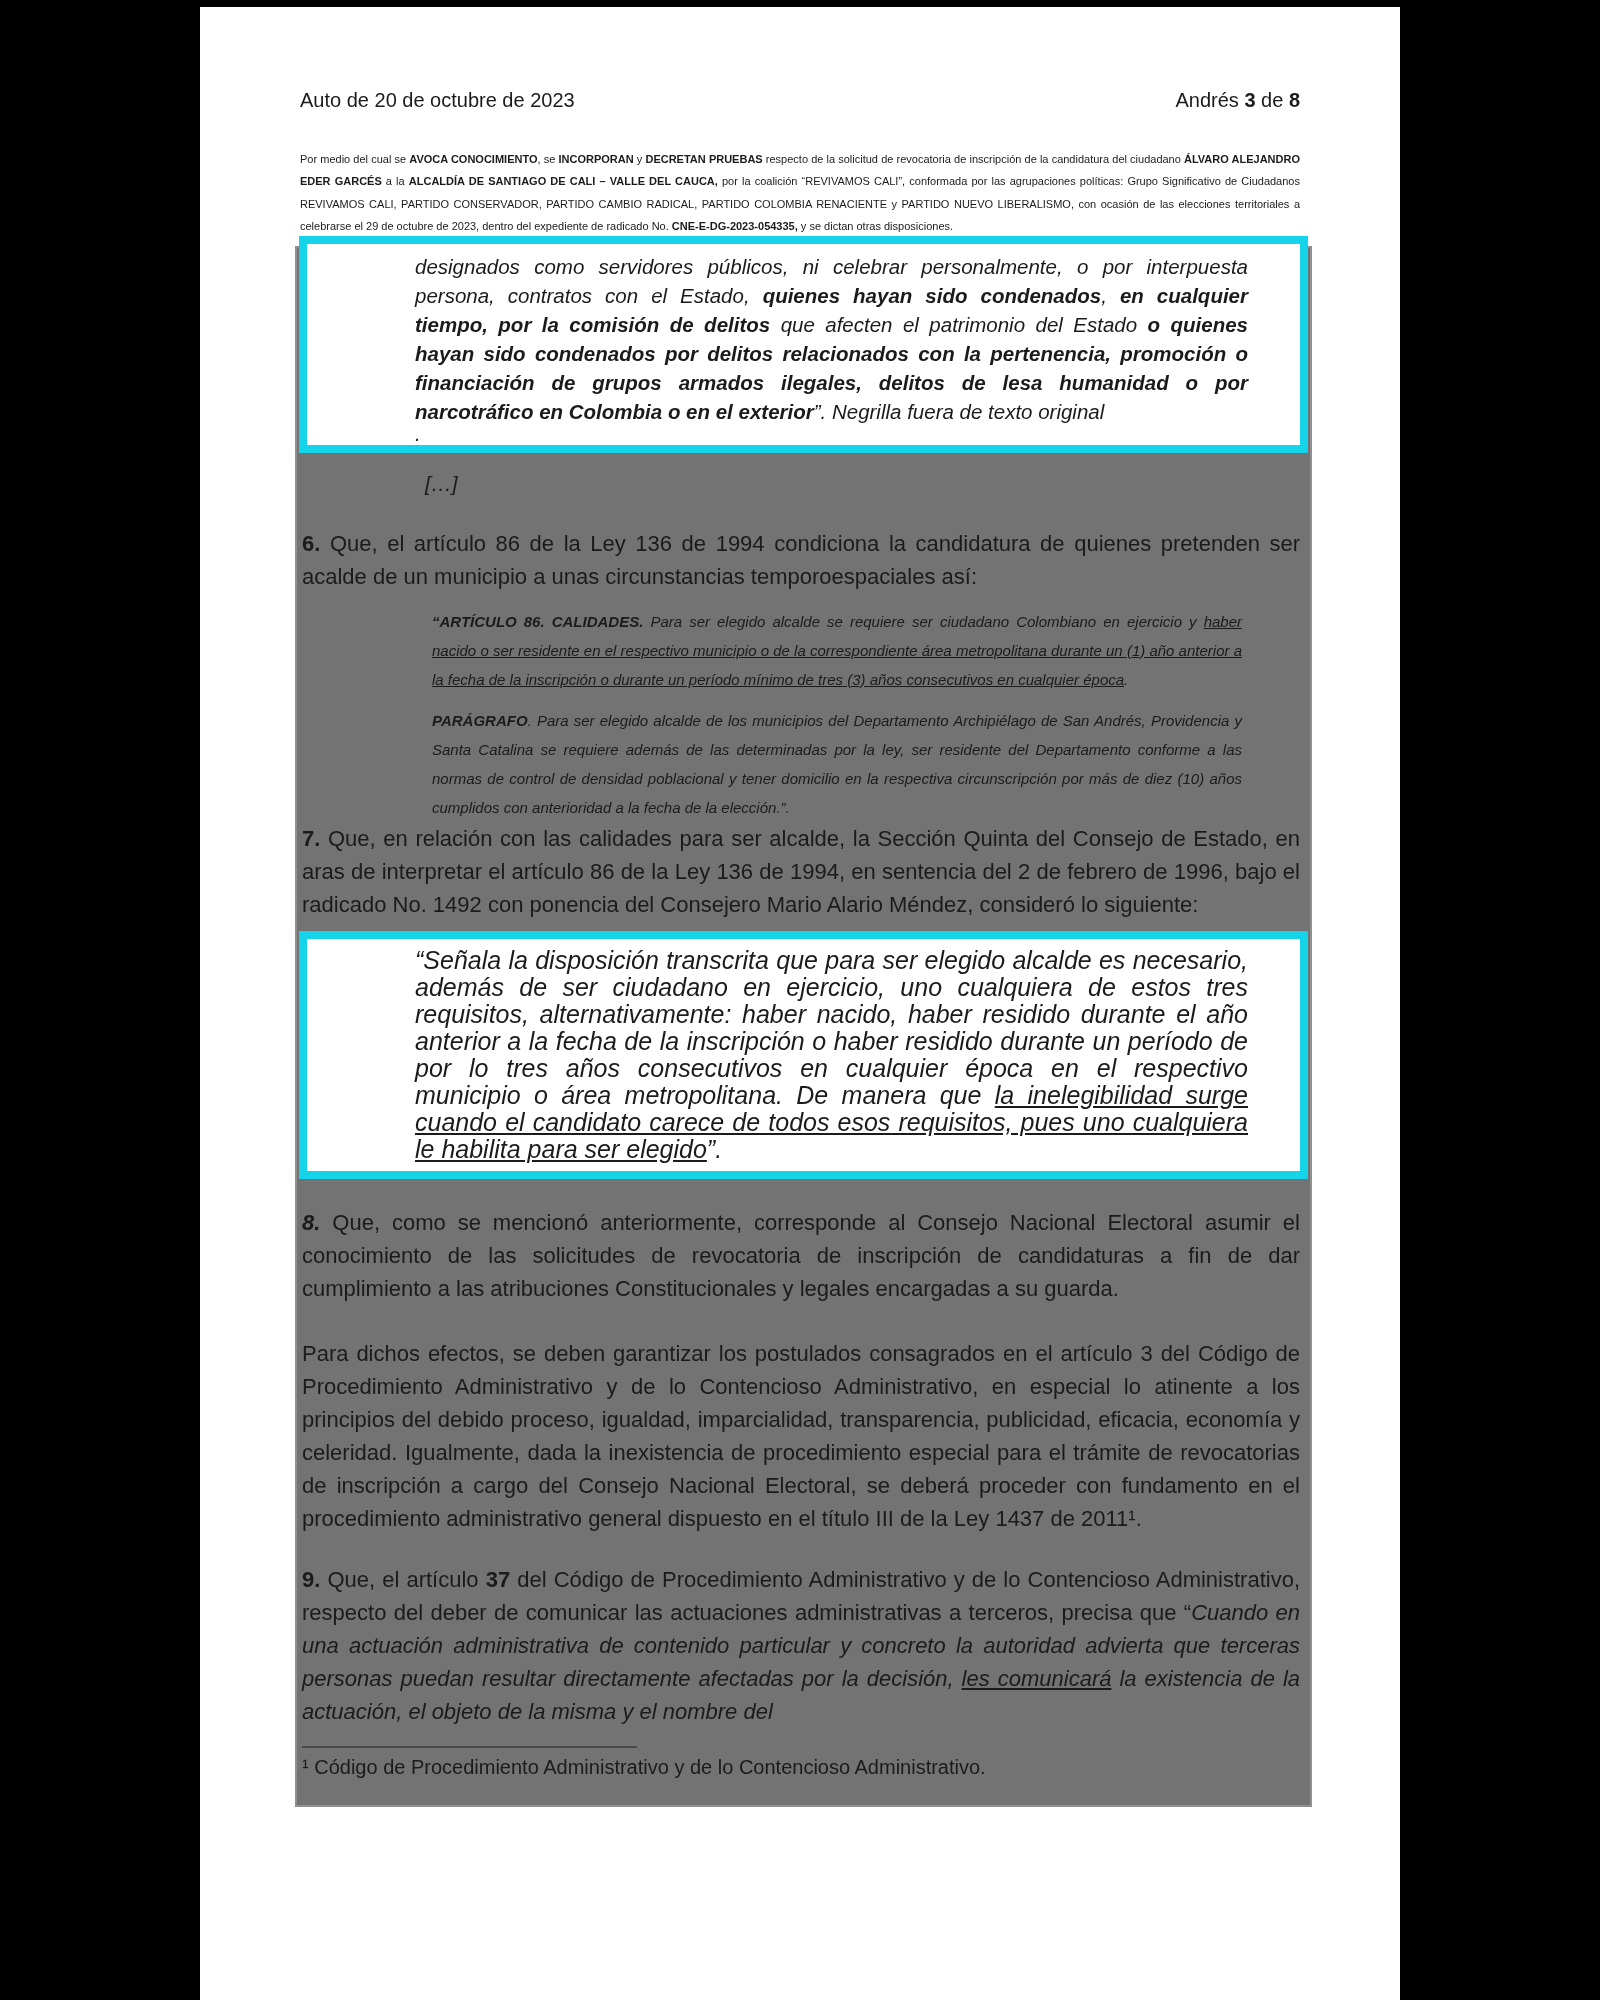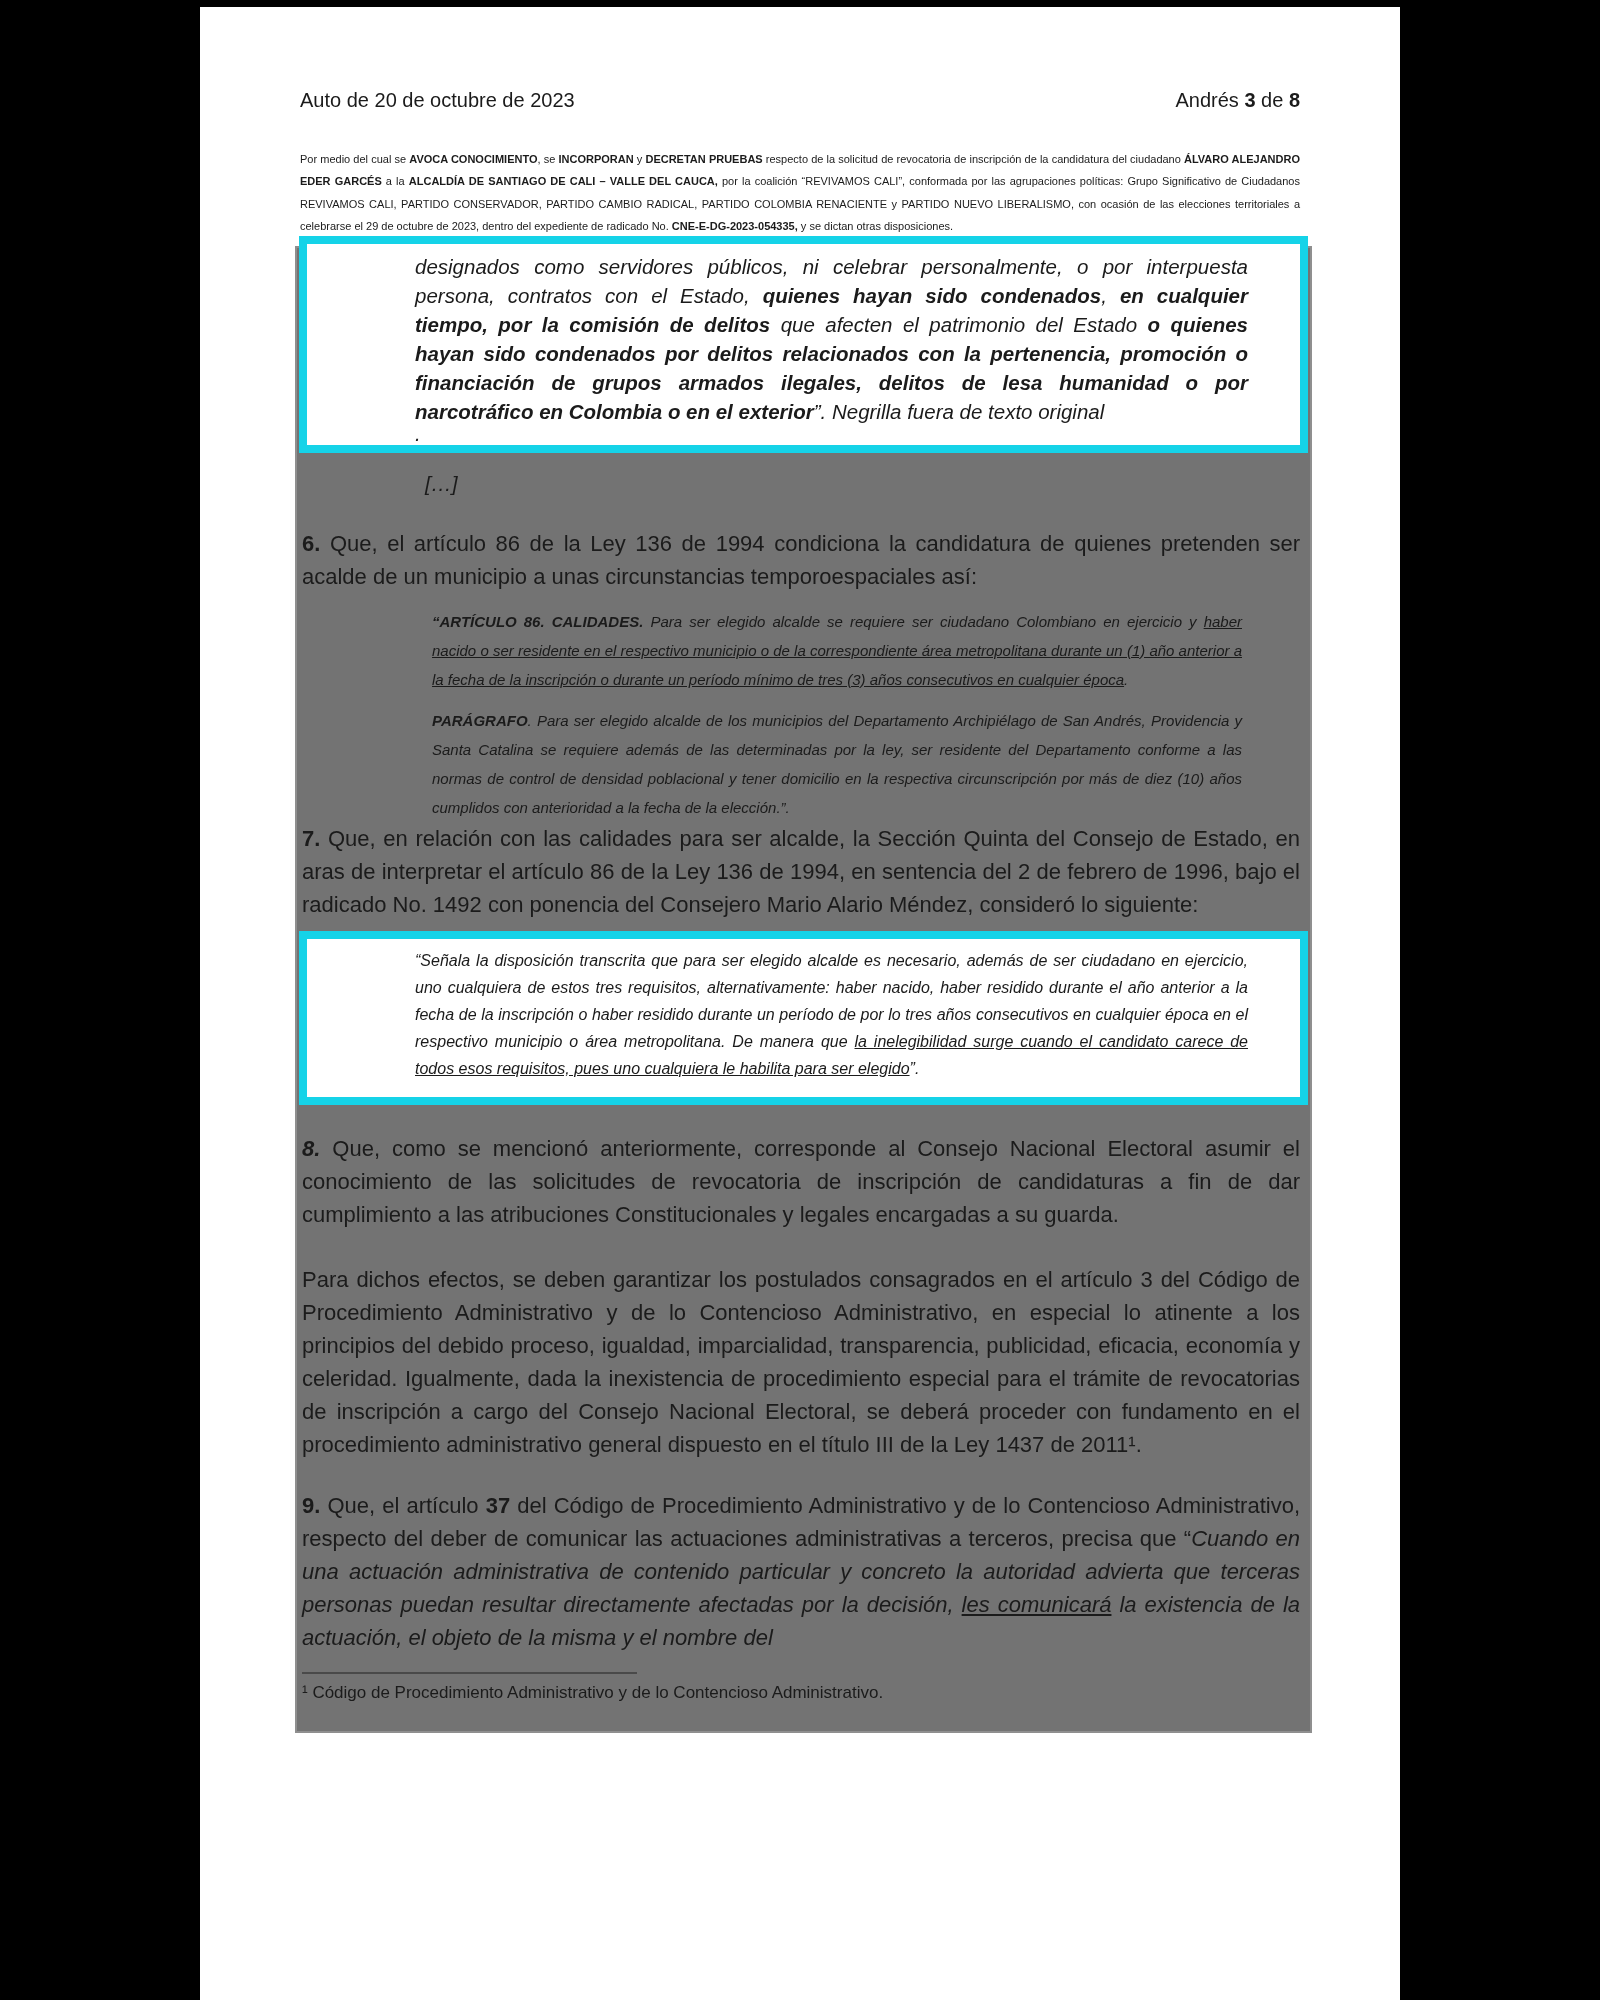--- a/index.html
+++ b/index.html
@@ -18,38 +18,38 @@
   .intro{margin:36px 100px 0 100px;font-size:11px;line-height:22.4px;text-align:justify;}
 
   .content-box{margin:8px 88px 0 95px;border:2px solid var(--frame,#8f8f8f);background:#737373;}
 
   .cyanbox{border:8px solid var(--hl,#15d3e8);background:#fff;margin:0 2px;}
   .cyanbox .qtext{padding:8px 52px 0 108px;font-style:italic;text-align:justify;}
   .cyan1 .qtext{font-size:20.5px;line-height:29px;}
   .cyan1 .dot{padding:0 52px 4px 108px;font-style:italic;font-size:20.5px;line-height:15px;}
   .cyan1{margin-top:-12px;}
   .cyan2{margin-top:10px;}
-  .cyan2 .qtext{font-size:16px;line-height:27px;padding-bottom:15px;}
+  .cyan2 .qtext{font-size:25px;line-height:27px;padding-bottom:8px;}
 
   .ellipsis{margin:16px 0 0 128px;font-size:21px;line-height:29px;font-style:italic;}
 
   .bodypara{margin:0 10px 0 5px;font-size:22px;line-height:33px;text-align:justify;}
   .p6{margin-top:29px;}
   .p7{}
   .p8{margin-top:27px;}
   .pefectos{margin-top:32px;}
   .p9{margin-top:28px;}
 
   .quote{margin-left:135px;margin-right:68px;font-style:italic;font-size:15px;
          line-height:29px;text-align:justify;}
   .art86{margin-top:14px;}
   .paragrafo{margin-top:12px;}
 
   .fsep{margin:18px 0 0 5px;width:335px;border-top:2px solid #4a4a4a;height:0;}
-  .footnote{margin:8px 10px 11px 5px;padding-bottom:16px;font-size:17px;line-height:22px;}
+  .footnote{margin:8px 10px 11px 5px;padding-bottom:16px;font-size:20px;line-height:22px;}
 
   .b{font-weight:bold;}
   .i{font-style:italic;}
   .u{text-decoration:underline;}
 </style>
 </head>
 <body>
 
 <div class="stage">
   <div class="letterbox left"></div>

